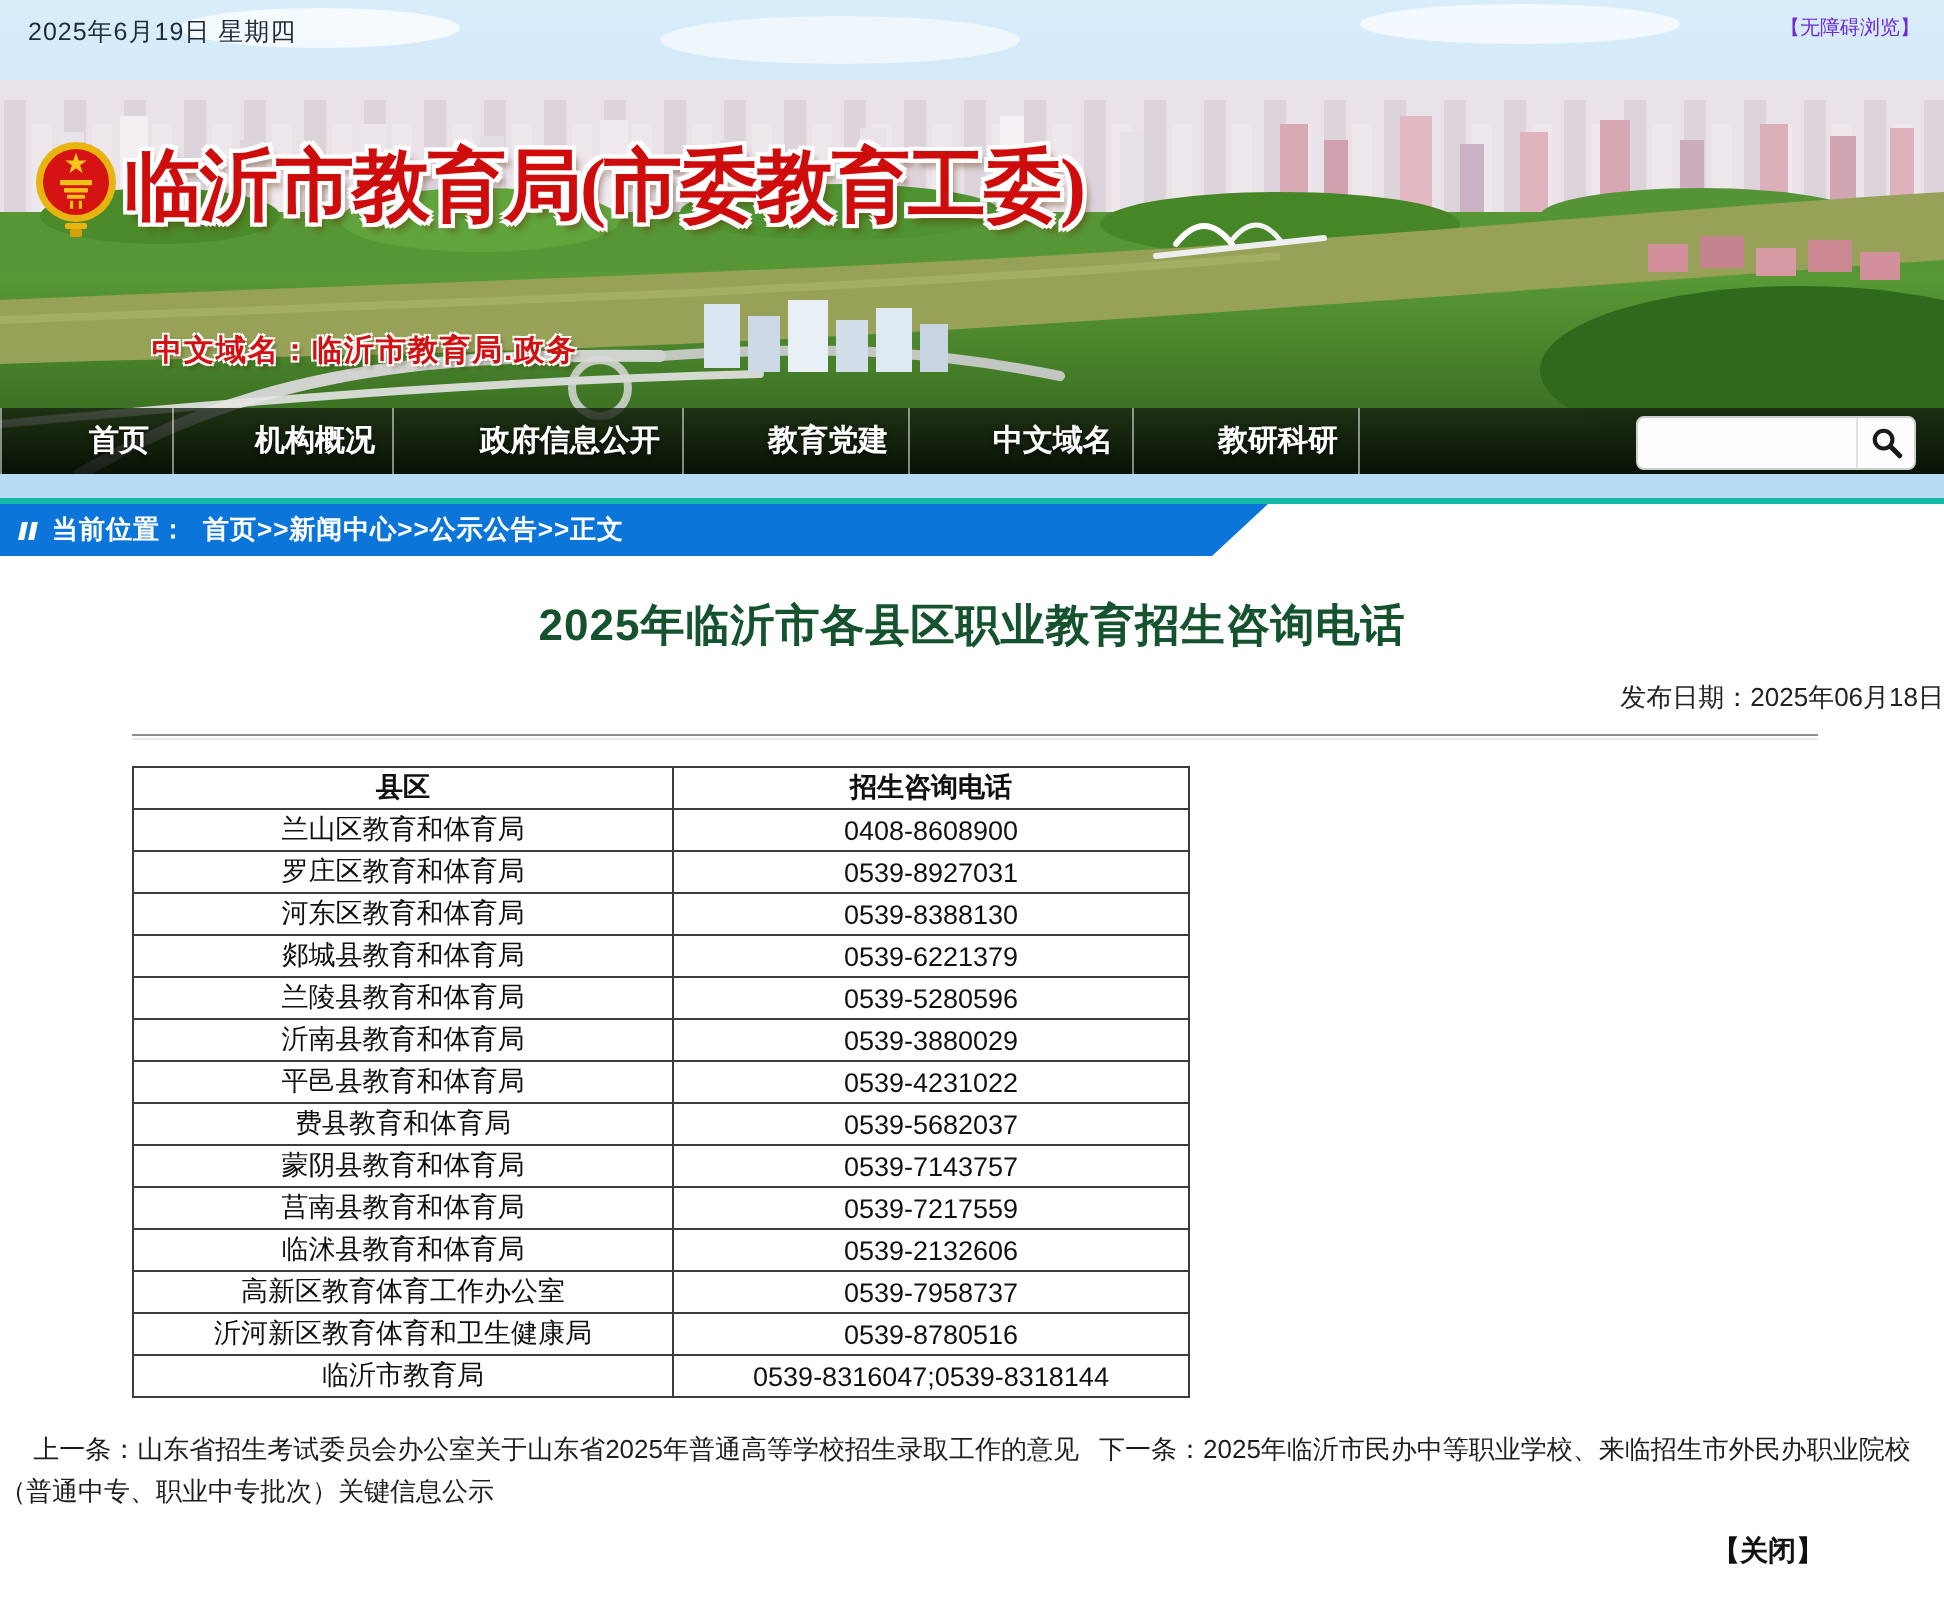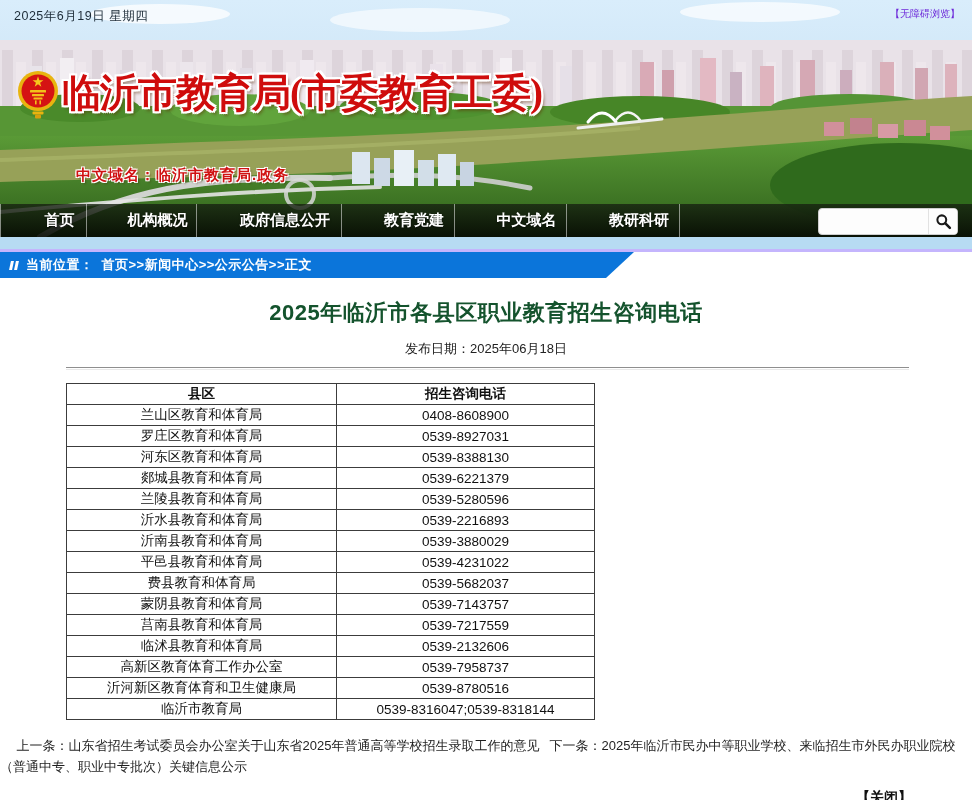--- a/index.html
+++ b/index.html
@@ -45,34 +45,34 @@
   .nav-items div:nth-of-type(6){width:114px;border-right:1px solid rgba(255,255,255,.5)}
   .nav-spacer{flex:1}
   .search-box{
     width:138px;height:25px;margin:4px 14px 0 0;background:#fdfdfd;border:1px solid #cfcfcf;
     border-radius:4px;display:flex;align-items:center;overflow:hidden;
   }
   .search-input{flex:1;border:none;outline:none;background:transparent;height:100%;padding:0 4px 0 8px;font-size:13px;min-width:0}
   .search-btn{width:28px;height:100%;display:flex;align-items:center;justify-content:center;border-left:1px solid #e2e2e2;cursor:pointer;background:#fdfdfd}
   
   .strip{height:12px;background:#b7dbf3}
-  .breadcrumb-row{height:26px;background:#ffffff;border-top:3px solid #c4b5fd;position:relative}
+  .breadcrumb-row{height:26px;background:#ffffff;border-top:3px solid #14b8a6;position:relative}
   .breadcrumb-bar{
     position:absolute;left:0;top:0;height:26px;width:634px;background:#0b75da;
     clip-path:polygon(0 0,100% 0,calc(100% - 28px) 100%,0 100%);
     display:flex;align-items:center;color:#fff;font-size:13px;font-weight:bold;
     padding-left:10px;box-sizing:border-box;letter-spacing:.5px;
   }
   .crumb-mark{display:inline-flex;gap:2px;margin-right:8px}
   .crumb-mark i{display:block;width:3px;height:9px;background:#fff;transform:skewX(-12deg)}
   .breadcrumb-label{margin-right:8px}
   
   .content{padding-top:20px}
   .article-title{margin:0;text-align:center;font-size:22px;font-weight:bold;color:#14532d;letter-spacing:.5px}
-  .pubdate{margin-top:12px;text-align:center;font-size:13px;color:#222}
+  .pubdate{margin-top:12px;text-align:right;font-size:13px;color:#222}
   .divider{margin:9px 0 0 66px;width:843px;height:1px;border-top:1px solid #8f8f8f;border-bottom:1px solid #e9e9e9}
   
   table.phone-table{margin:13px 0 0 66px;width:528px;border-collapse:collapse;table-layout:fixed;font-size:13.5px;color:#101010}
   .phone-table col.c1{width:270px}
   .phone-table col.c2{width:258px}
   .phone-table th,.phone-table td{border:1px solid #3c3c3c;height:20px;padding:0;text-align:center;vertical-align:middle}
   .phone-table th{font-weight:bold}
   
   .footer-lines{margin-top:17px;font-size:13px;color:#1e1e1e;line-height:17px}
   .f-line1{text-align:center}
@@ -266,24 +266,20 @@
         <tr>
           <td>郯城县教育和体育局</td>
           <td>0539-6221379</td>
         </tr>
 
         <tr>
           <td>兰陵县教育和体育局</td>
           <td>0539-5280596</td>
         </tr>
 
-        <tr>
-          <td>沂水县教育和体育局</td>
-          <td>0539-2216893</td>
-        </tr>
 
         <tr>
           <td>沂南县教育和体育局</td>
           <td>0539-3880029</td>
         </tr>
 
         <tr>
           <td>平邑县教育和体育局</td>
           <td>0539-4231022</td>
         </tr>

